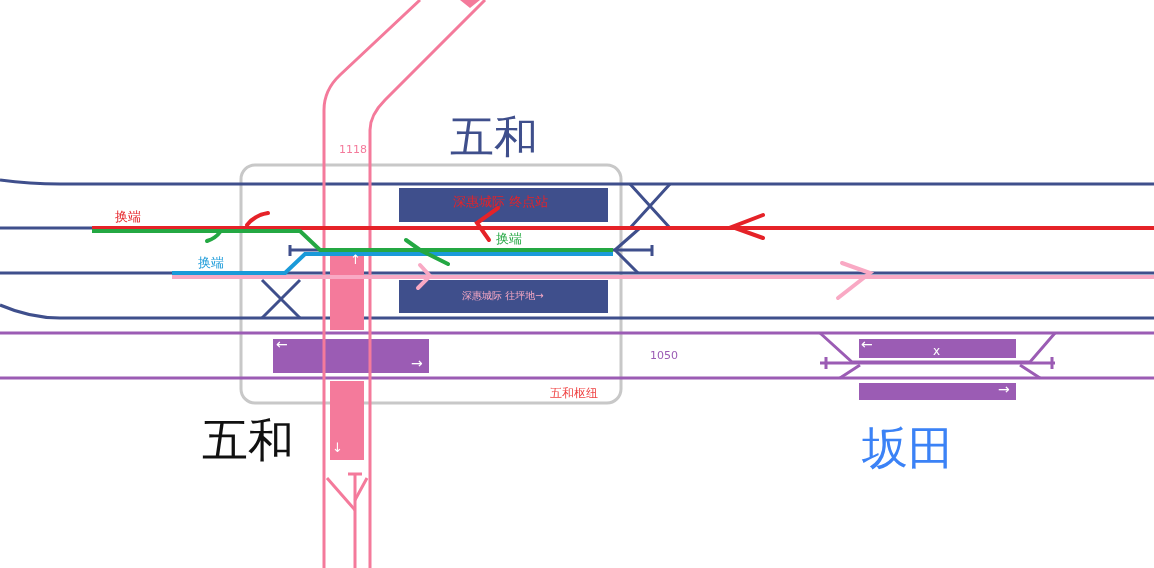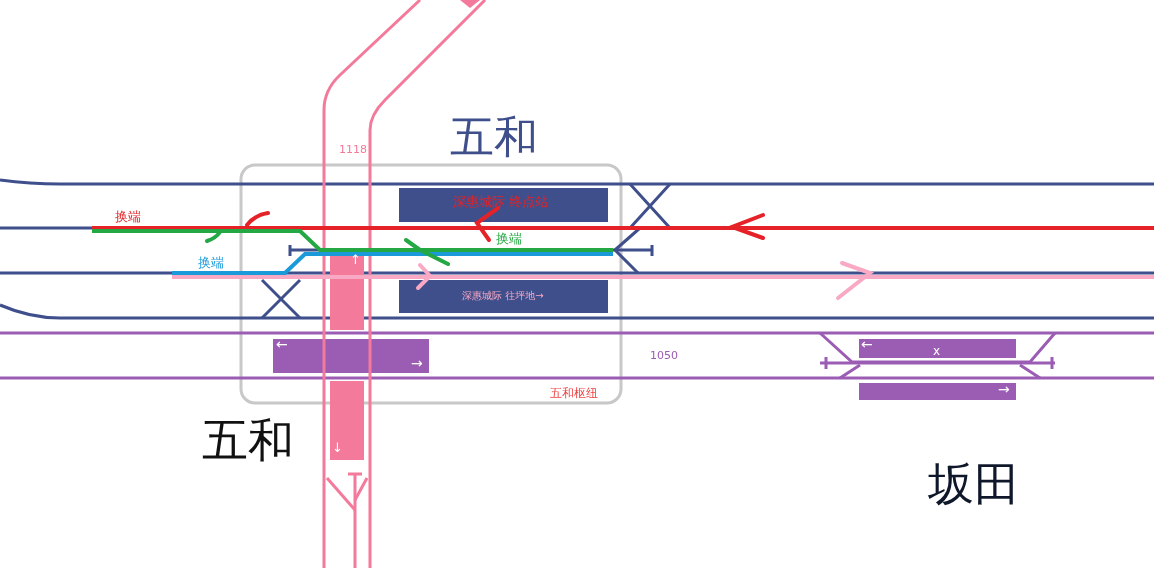--- a/index.html
+++ b/index.html
@@ -66,21 +66,21 @@
     <path d="M498,208 L477,223 L489,240" stroke="#e52228"></path>
     <path d="M406,240 L420,250 L448,264" stroke="#24a843"></path>
     <path d="M420,265 L430,276 L418,288" stroke="#f9a9c4"></path>
     <path d="M763,215 L732,227 L763,238" stroke="#e52228"></path>
     <path d="M842,263 L870,273 L838,298" stroke="#f9a9c4"></path>
   </g>
 </svg>
 
 <div style="position:absolute;left:450px;top:108px;font-size:44px;color:#3f4f8c;">五和</div>
 <div style="position:absolute;left:202px;top:410px;font-size:46px;color:#111;">五和</div>
-<div style="position:absolute;left:928px;top:418px;font-size:46px;color:#0f172a;margin-top:36px;">坂田</div>
+<div style="position:absolute;left:862px;top:418px;font-size:46px;color:#3b82f6;">坂田</div>
 
 <div style="position:absolute;left:550px;top:385px;font-size:12px;color:#ef4444;">五和枢纽</div>
 
 <div style="position:absolute;left:453px;top:193px;font-size:13px;color:#e52228;">深惠城际 终点站</div>
 <div style="position:absolute;left:462px;top:289px;font-size:10px;color:#f9a9c4;">深惠城际 往坪地→</div>
 
 <div style="position:absolute;left:339px;top:100px;font-size:11px;color:#f47a9b;margin-top:43px;">1118</div>
 <div style="position:absolute;left:650px;top:349px;font-size:11px;color:#9b5cb4;text-align:right;">1050</div>
 
 <div style="position:absolute;left:350px;top:252px;font-size:13px;color:#fff;">↑</div>

